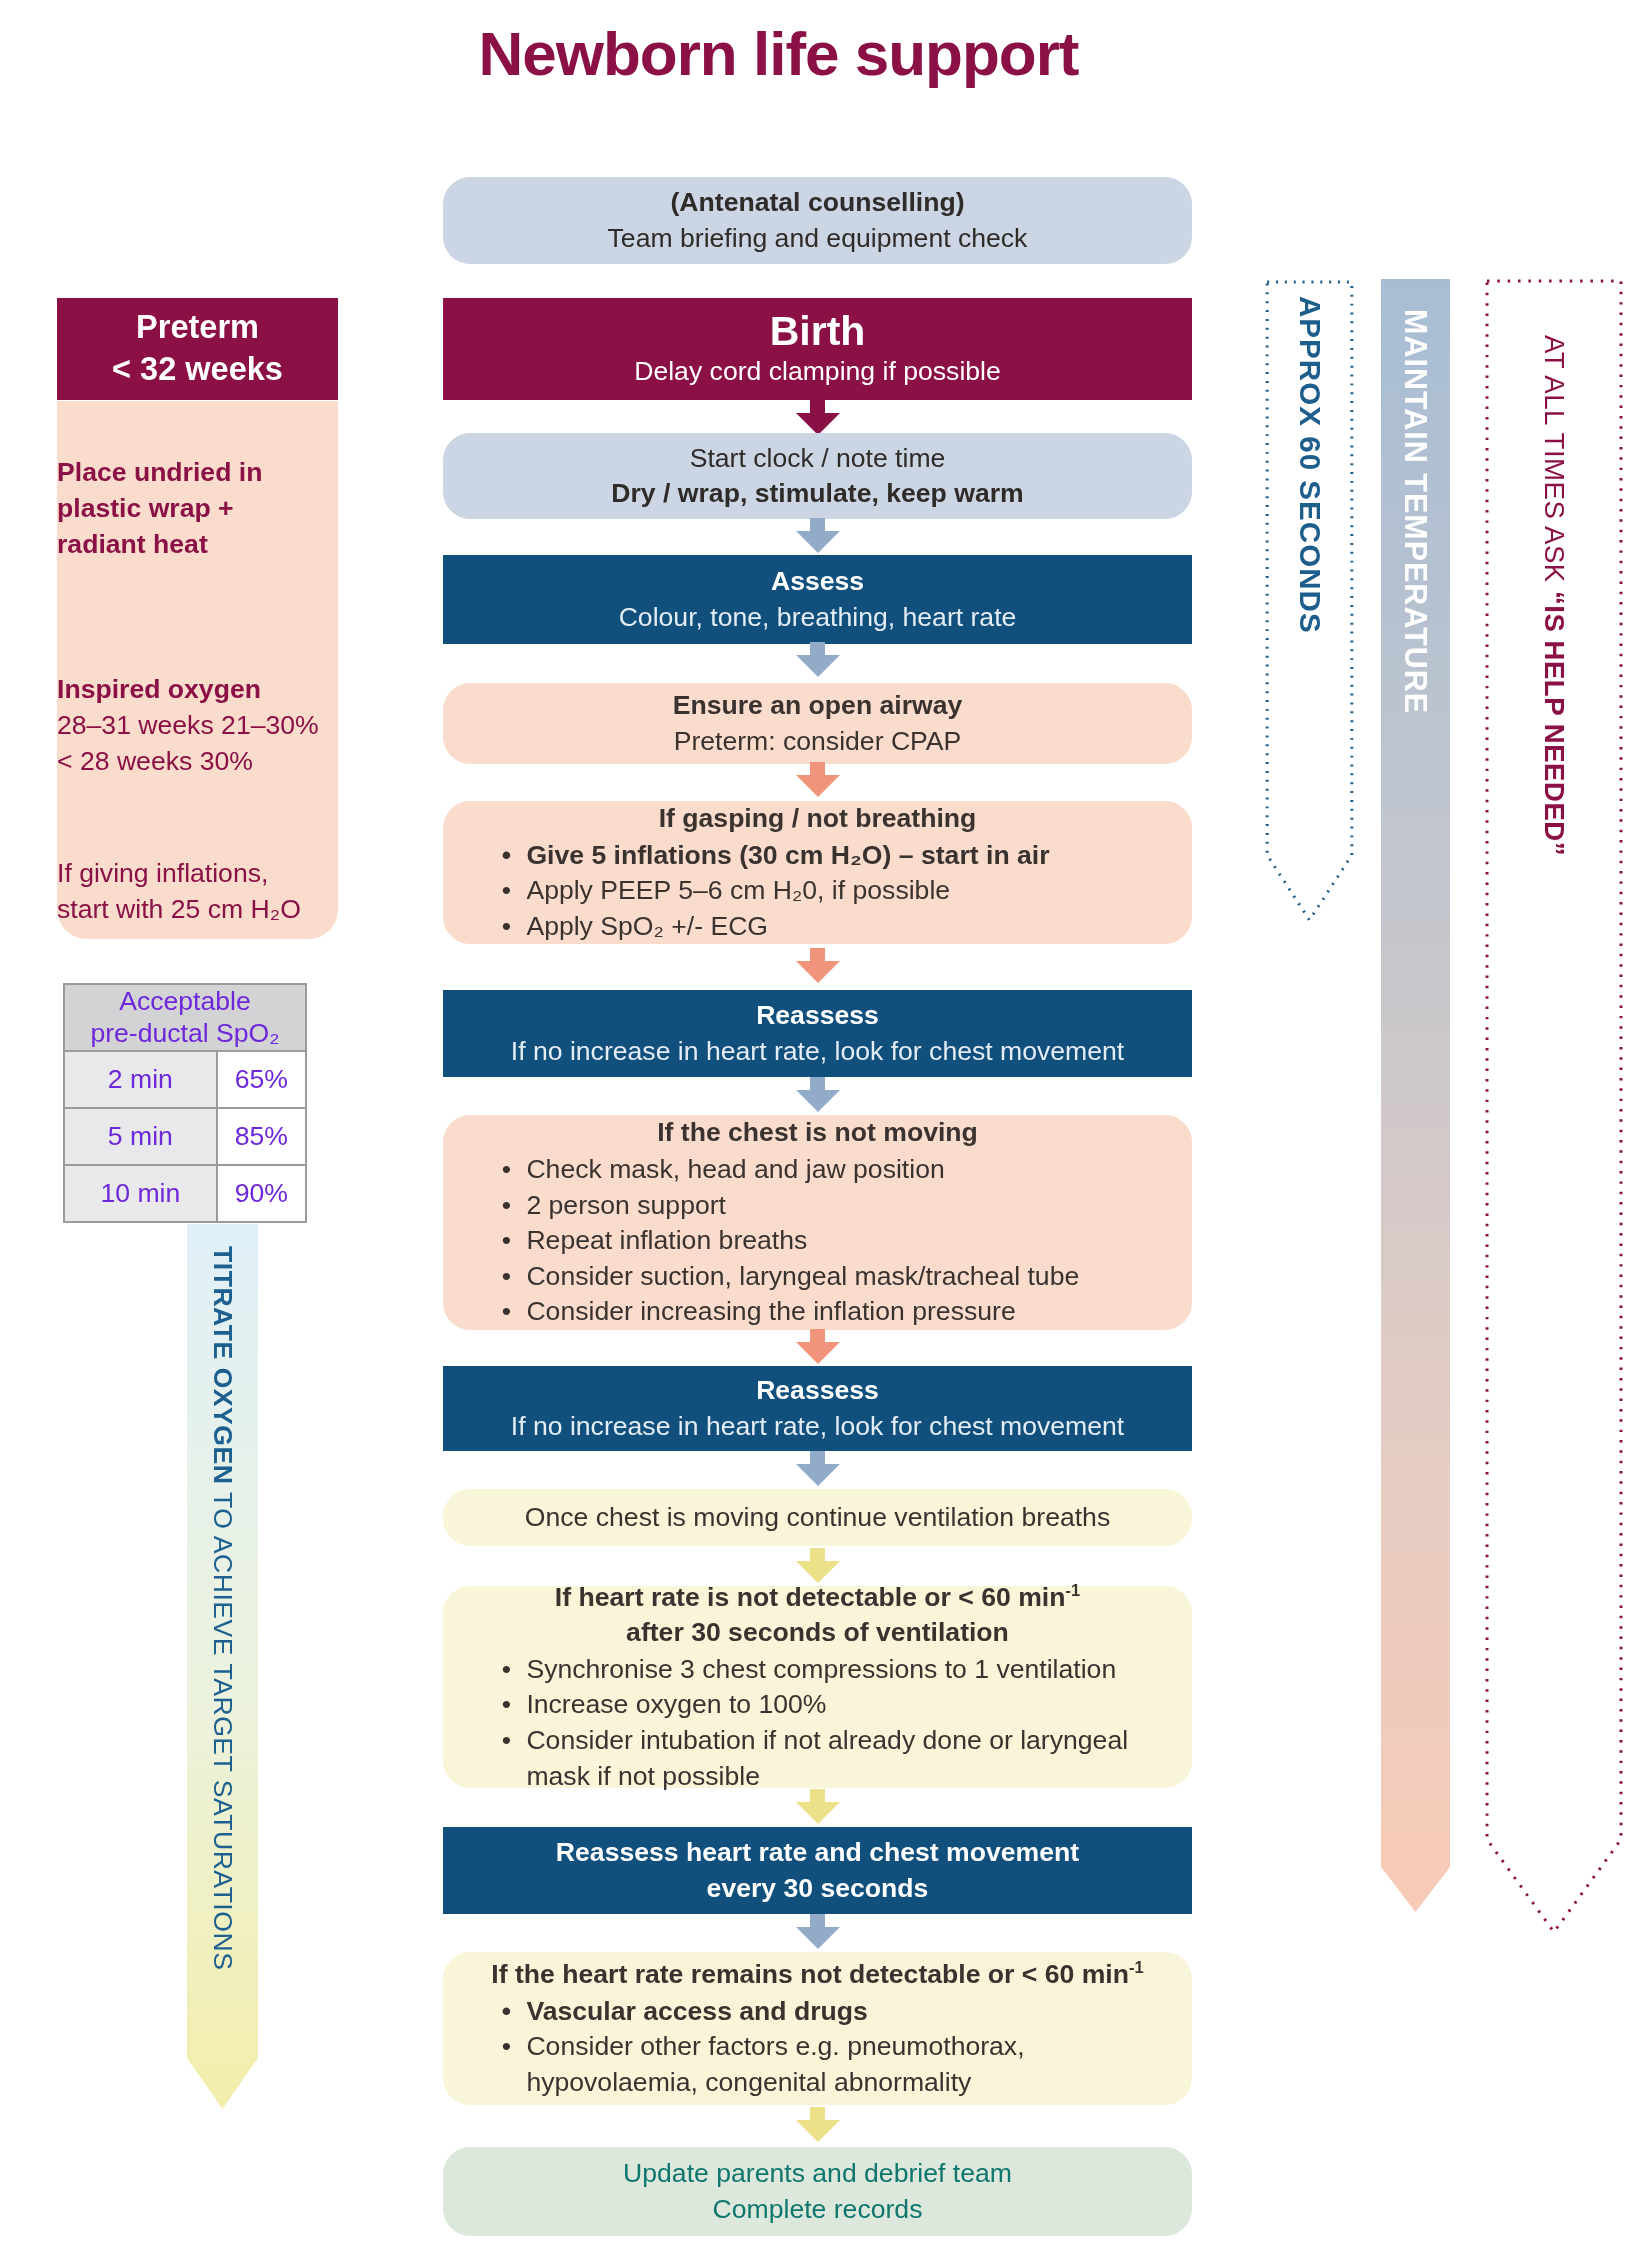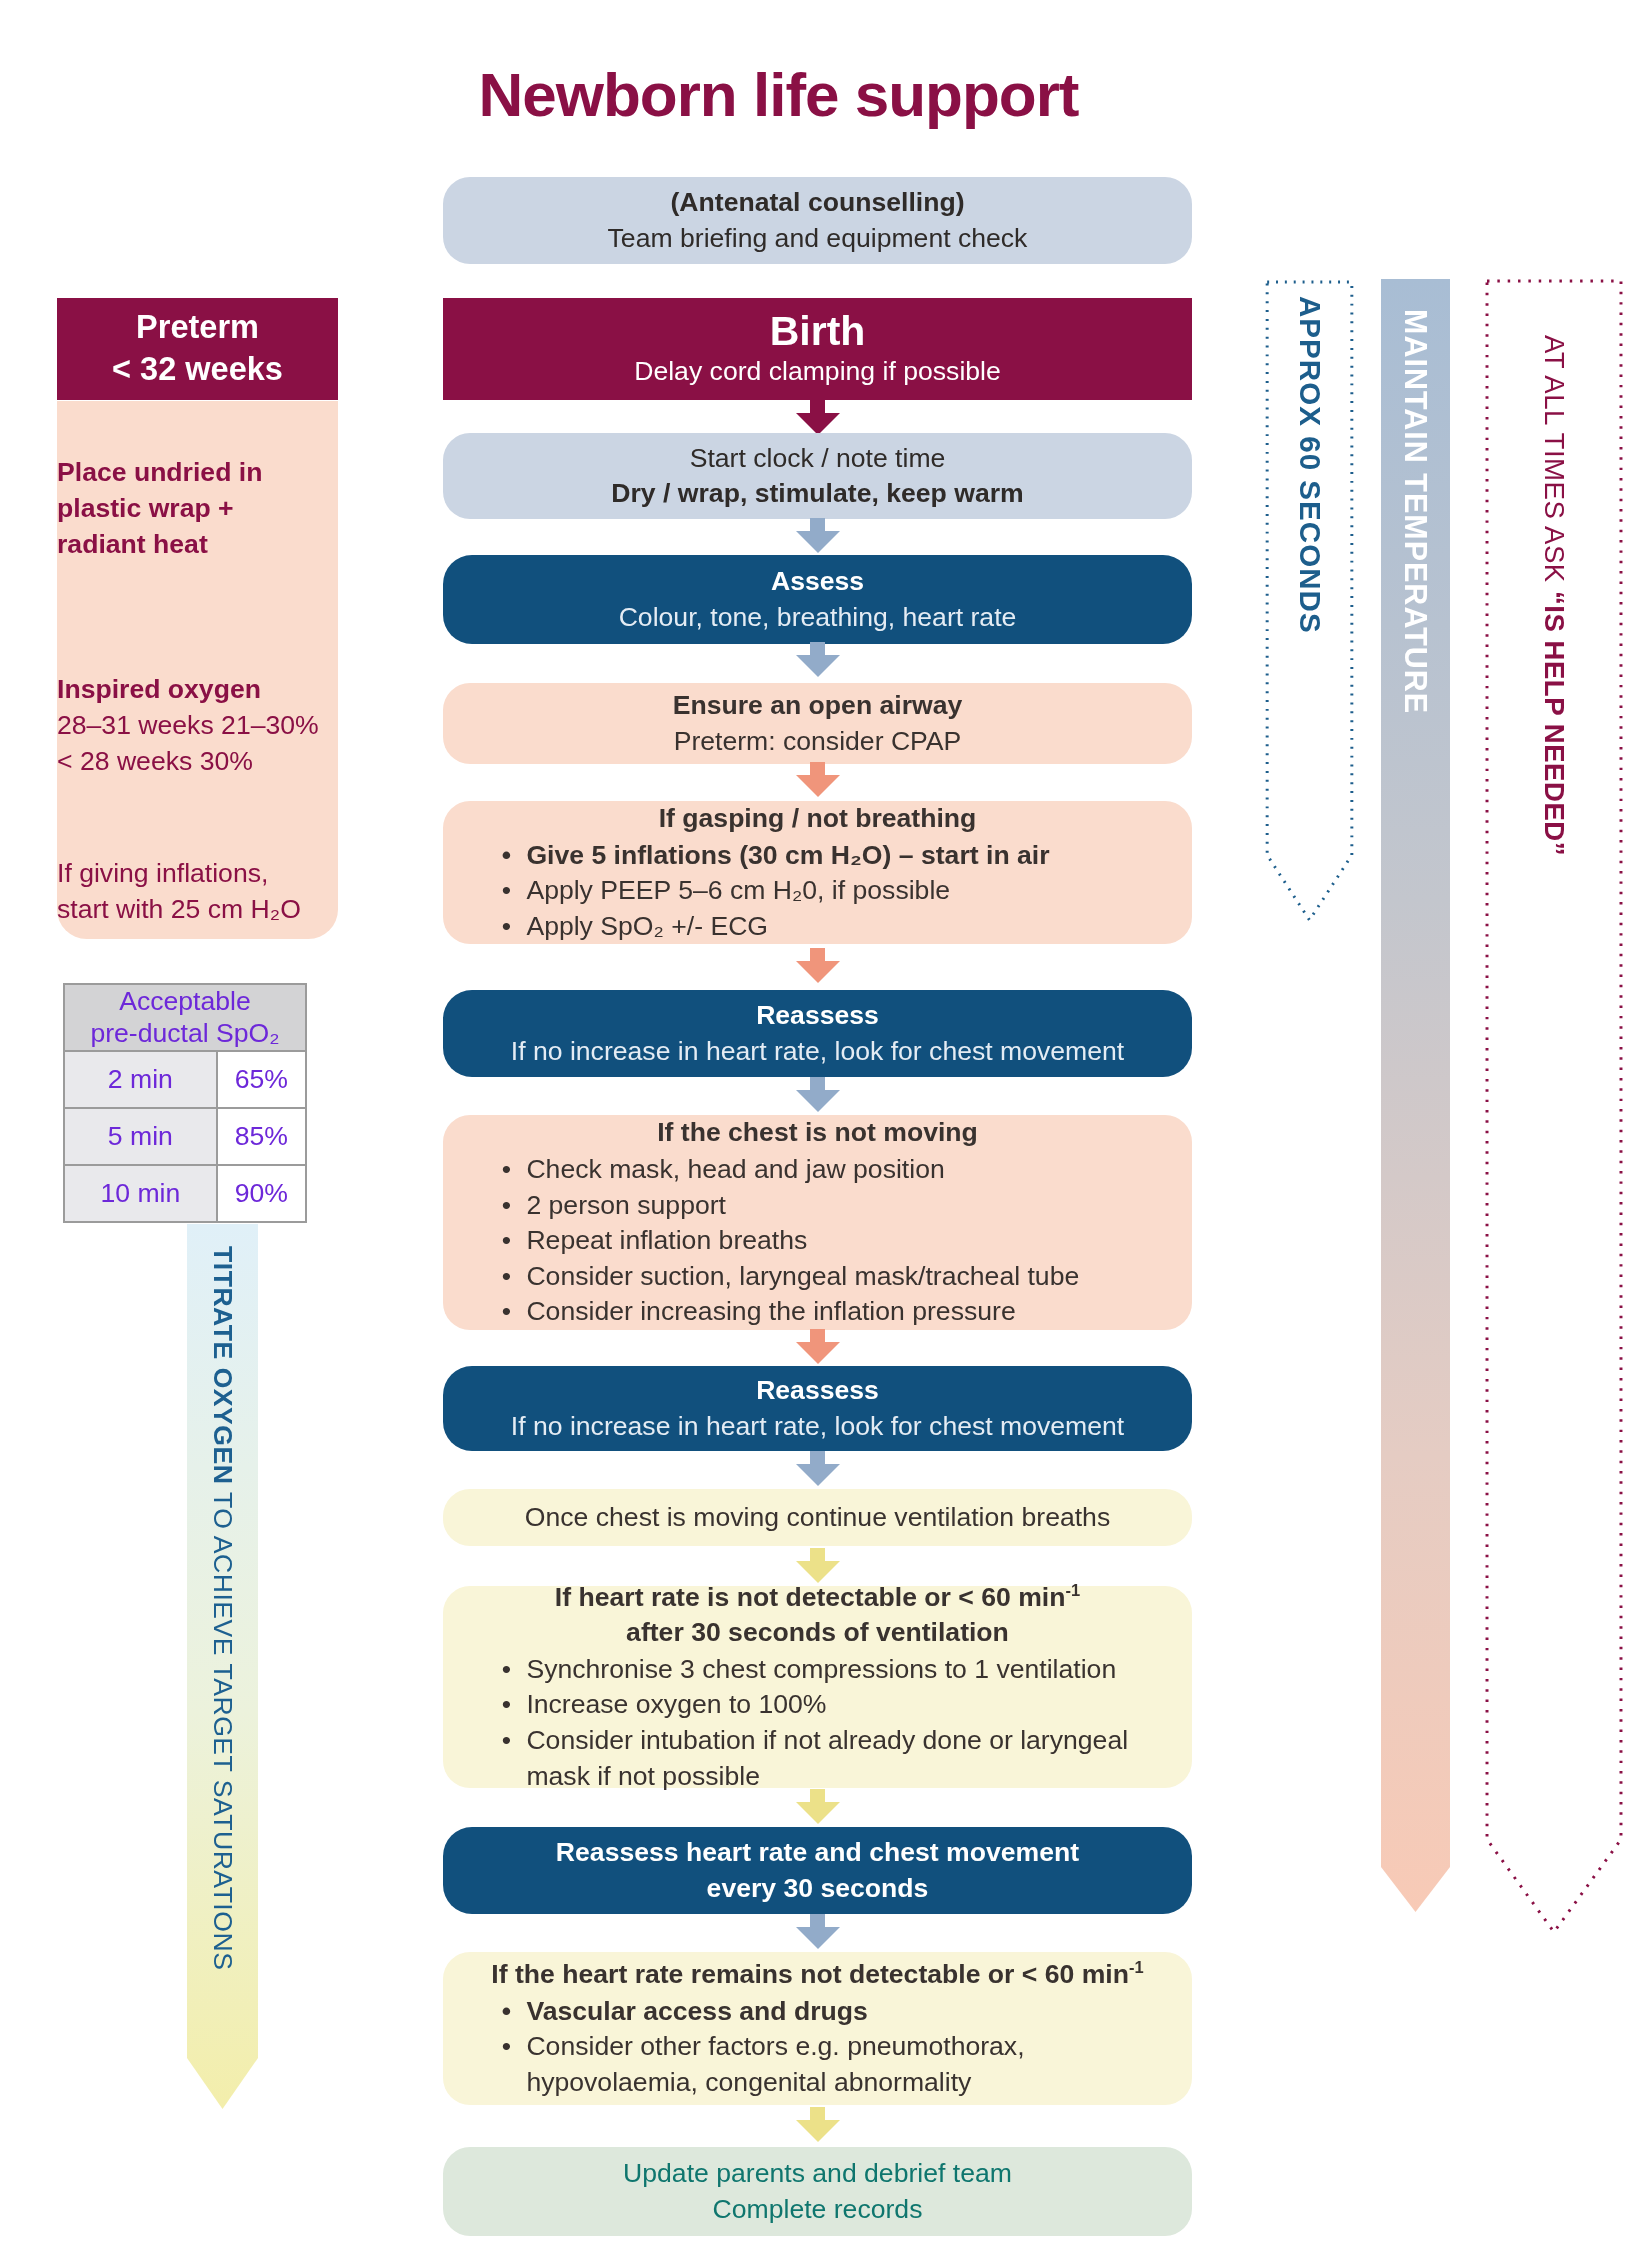--- a/index.html
+++ b/index.html
@@ -1,27 +1,27 @@
 <!DOCTYPE html>
 <html><head>
 <meta charset="utf-8">
 <style>
   html,body{margin:0;padding:0;background:#fff;}
   body{font-family:"Liberation Sans","DejaVu Sans",sans-serif;}
   .canvas{position:relative;width:1646px;height:2244px;background:#fff;overflow:hidden;}
 
   .title{position:absolute;left:345px;top:17.7px;width:867px;text-align:center;
-         font-size:62px;font-weight:700;color:#8a1045;letter-spacing:-1px;margin-top:41px;}
+         font-size:62px;font-weight:700;color:#8a1045;letter-spacing:-1px;}
 
   
   .box{position:absolute;left:443px;width:749px;display:flex;flex-direction:column;
        justify-content:center;align-items:center;text-align:center;box-sizing:border-box;padding:5.9px 13.8px;}
   .rounded{border-radius:27px;}
   .box-lightblue{background:#cbd5e3;color:#2f2b29;}
-  .box-dark{background:#11507d;color:#ffffff;border-radius:29px;}
+  .box-dark{background:#11507d;color:#ffffff;}
   .box-dark .sub{color:#e4ecf4;}
   .box-pink{background:#fadccd;color:#39322f;}
   .box-yellow{background:#f9f5d8;color:#39322f;}
   .box-green{background:#dde8dc;color:#0f766e;}
   .box-maroon{background:#8a1045;color:#ffffff;}
   .b{font-size:26.6px;line-height:1.32;}
   .bold{font-weight:700;}
   .birth-title{font-size:41px;font-weight:700;line-height:1.1;}
   sup.sup{font-size:0.62em;}
 

